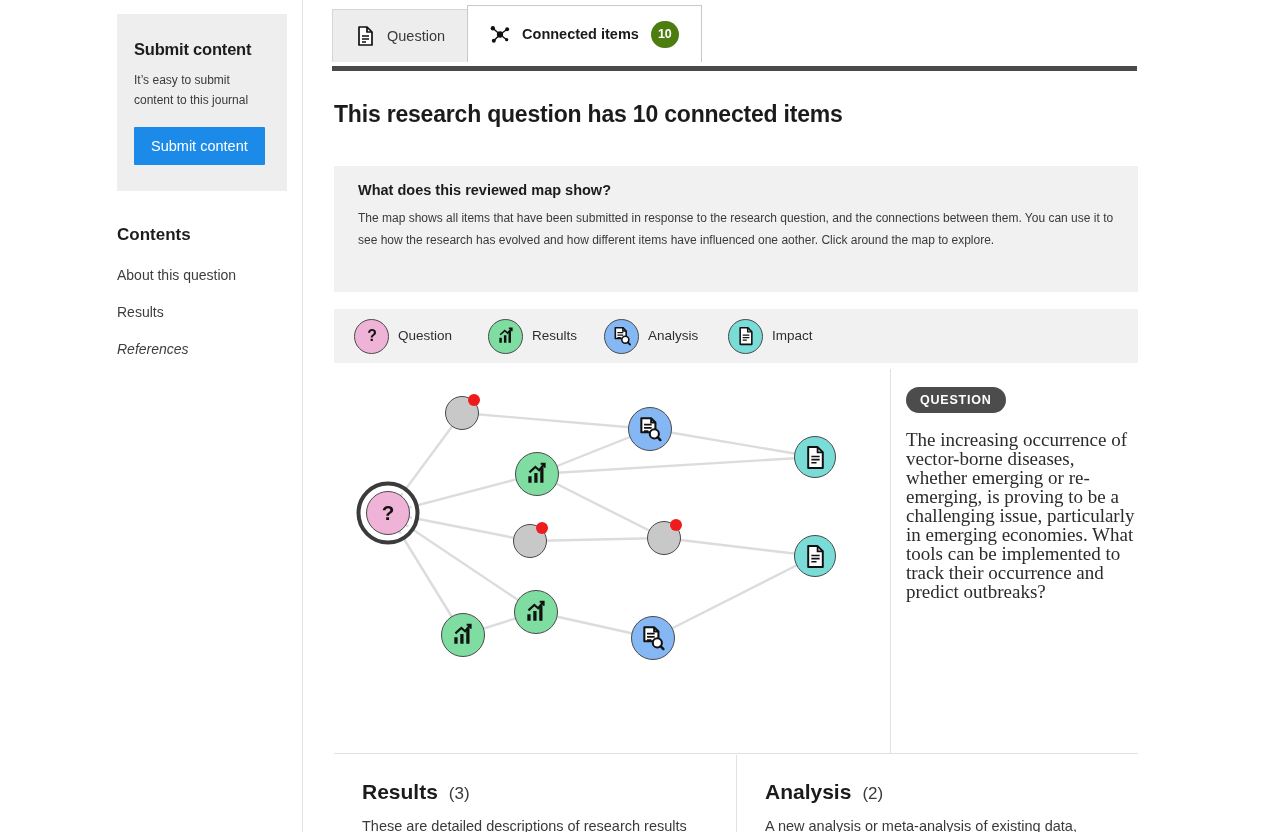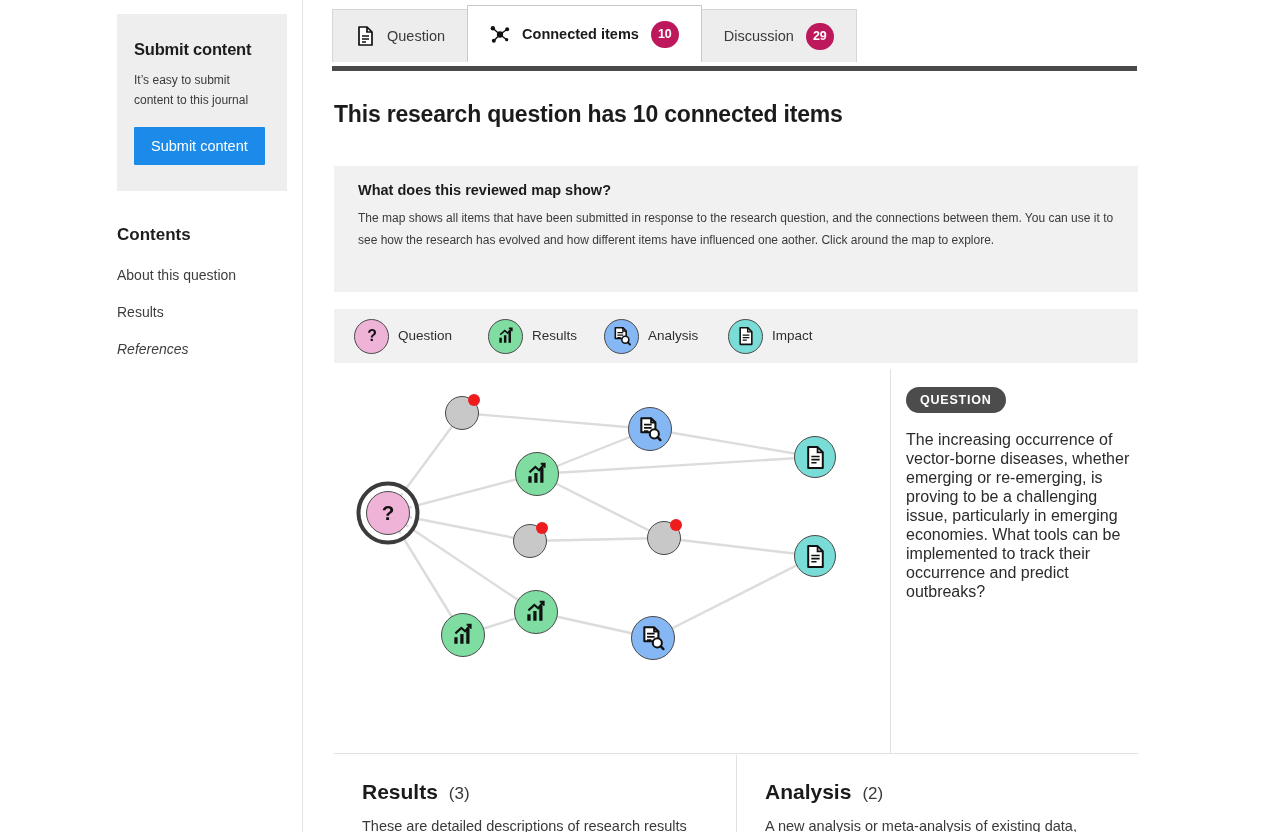--- a/index.html
+++ b/index.html
@@ -74,21 +74,21 @@
     color: #1b1b1b;
     font-weight: bold;
     height: 57px;
     border-color: #c9c9c9;
     z-index: 3;
   }
   .tab .tlabel { white-space: nowrap; }
   .tab .badge {
     display: inline-flex; align-items: center; justify-content: center;
     min-width: 27px; height: 27px; border-radius: 14px;
-    background: #be185d; color: #fff;
+    background: #4d7c0f; color: #fff;
     font-size: 12.5px; font-weight: bold; padding: 0 7px;
   }
   .tabbar-underline {
     position: absolute; left: 0; top: 57px;
     width: 805px; height: 5px; background: #4a4a4a;
     z-index: 1;
   }
   .tab.active::after {
     content: ""; position: absolute; left: 0; right: 0; bottom: -1px;
     height: 2px; background: #fff;
@@ -172,22 +172,23 @@
   
   .qpanel { position: absolute; left: 572px; top: 0; width: 232px; }
   .qtag {
     display: inline-block;
     background: #4c4c4c; color: #fff;
     font-size: 12.5px; font-weight: bold; letter-spacing: 0.8px;
     padding: 6px 14px; border-radius: 13px;
     margin-top: 18px;
   }
   .qtext {
-    font-size: 16px; line-height: 19px; color: #2b2b2b;
+    font-size: 19px; line-height: 19px; color: #2b2b2b;
     margin-top: 17px;
+    font-family: Liberation Serif, serif;
   }
 
   
   .bottom { position: absolute; left: 2px; top: 755px; width: 804px; height: 77px; display: flex; }
   .bcard { width: 402px; padding: 25px 28px 0 28px; position: relative; }
   .bcard + .bcard { border-left: 1px solid #e1e1e1; }
   .bcard h2 { font-size: 21px; font-weight: bold; color: #1b1b1b; display: flex; align-items: baseline; gap: 11px; }
   .bcard h2 .cnt { font-size: 17px; font-weight: normal; color: #3a3a3a; }
   .bcard p { font-size: 14.5px; line-height: 21px; color: #3a3a3a; margin-top: 12px; }
 </style>
@@ -231,24 +232,20 @@
               <circle cx="18" cy="5" r="2.1" fill="#111"></circle>
               <circle cx="4" cy="17" r="2.1" fill="#111"></circle>
               <circle cx="17.5" cy="16" r="1.7" fill="#111"></circle>
               <path d="M10.5 10.5L3 4M10.5 10.5L18 5M10.5 10.5L4 17M10.5 10.5L17.5 16" stroke="#111" stroke-width="1.5"></path>
             </svg>
         </span>
         <span class="tlabel">Connected items</span>
         <span class="badge">10</span>
       </div>
 
-      <div class="tab">
-        <span class="tlabel">Discussion</span>
-        <span class="badge">29</span>
-      </div>
 
 
     </div>
   </div>
 
   <main class="main">
 
     <h1 class="page-title">This research question has 10 connected items</h1>
 
     <section class="infobox">

